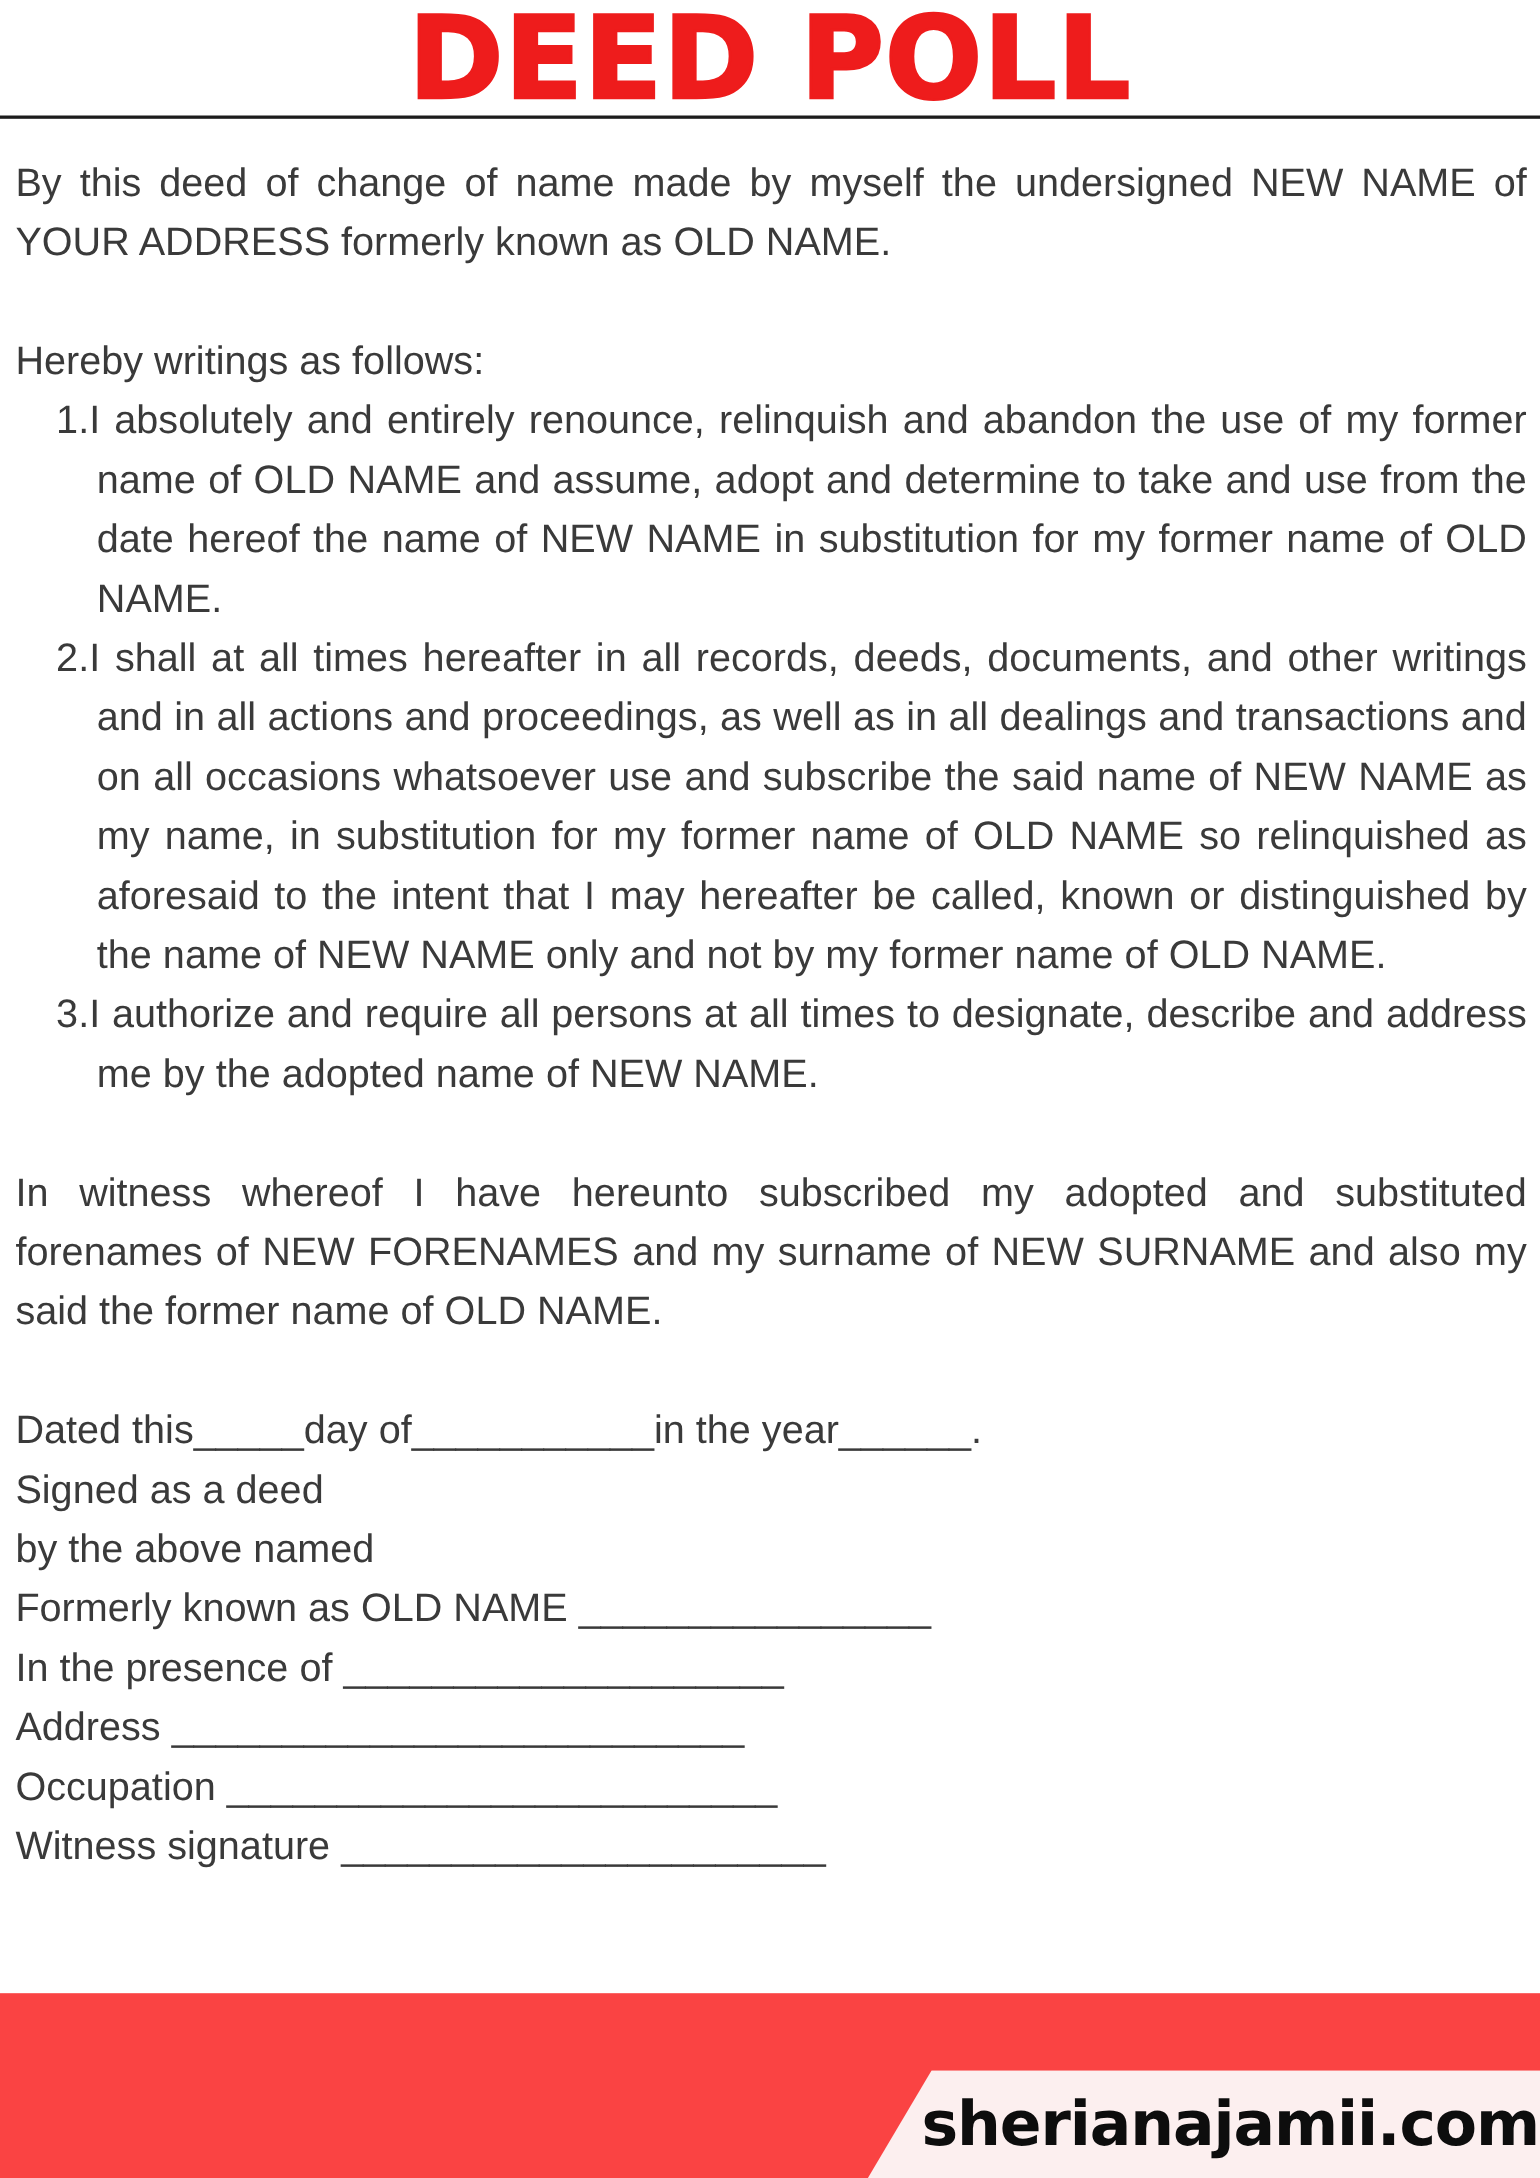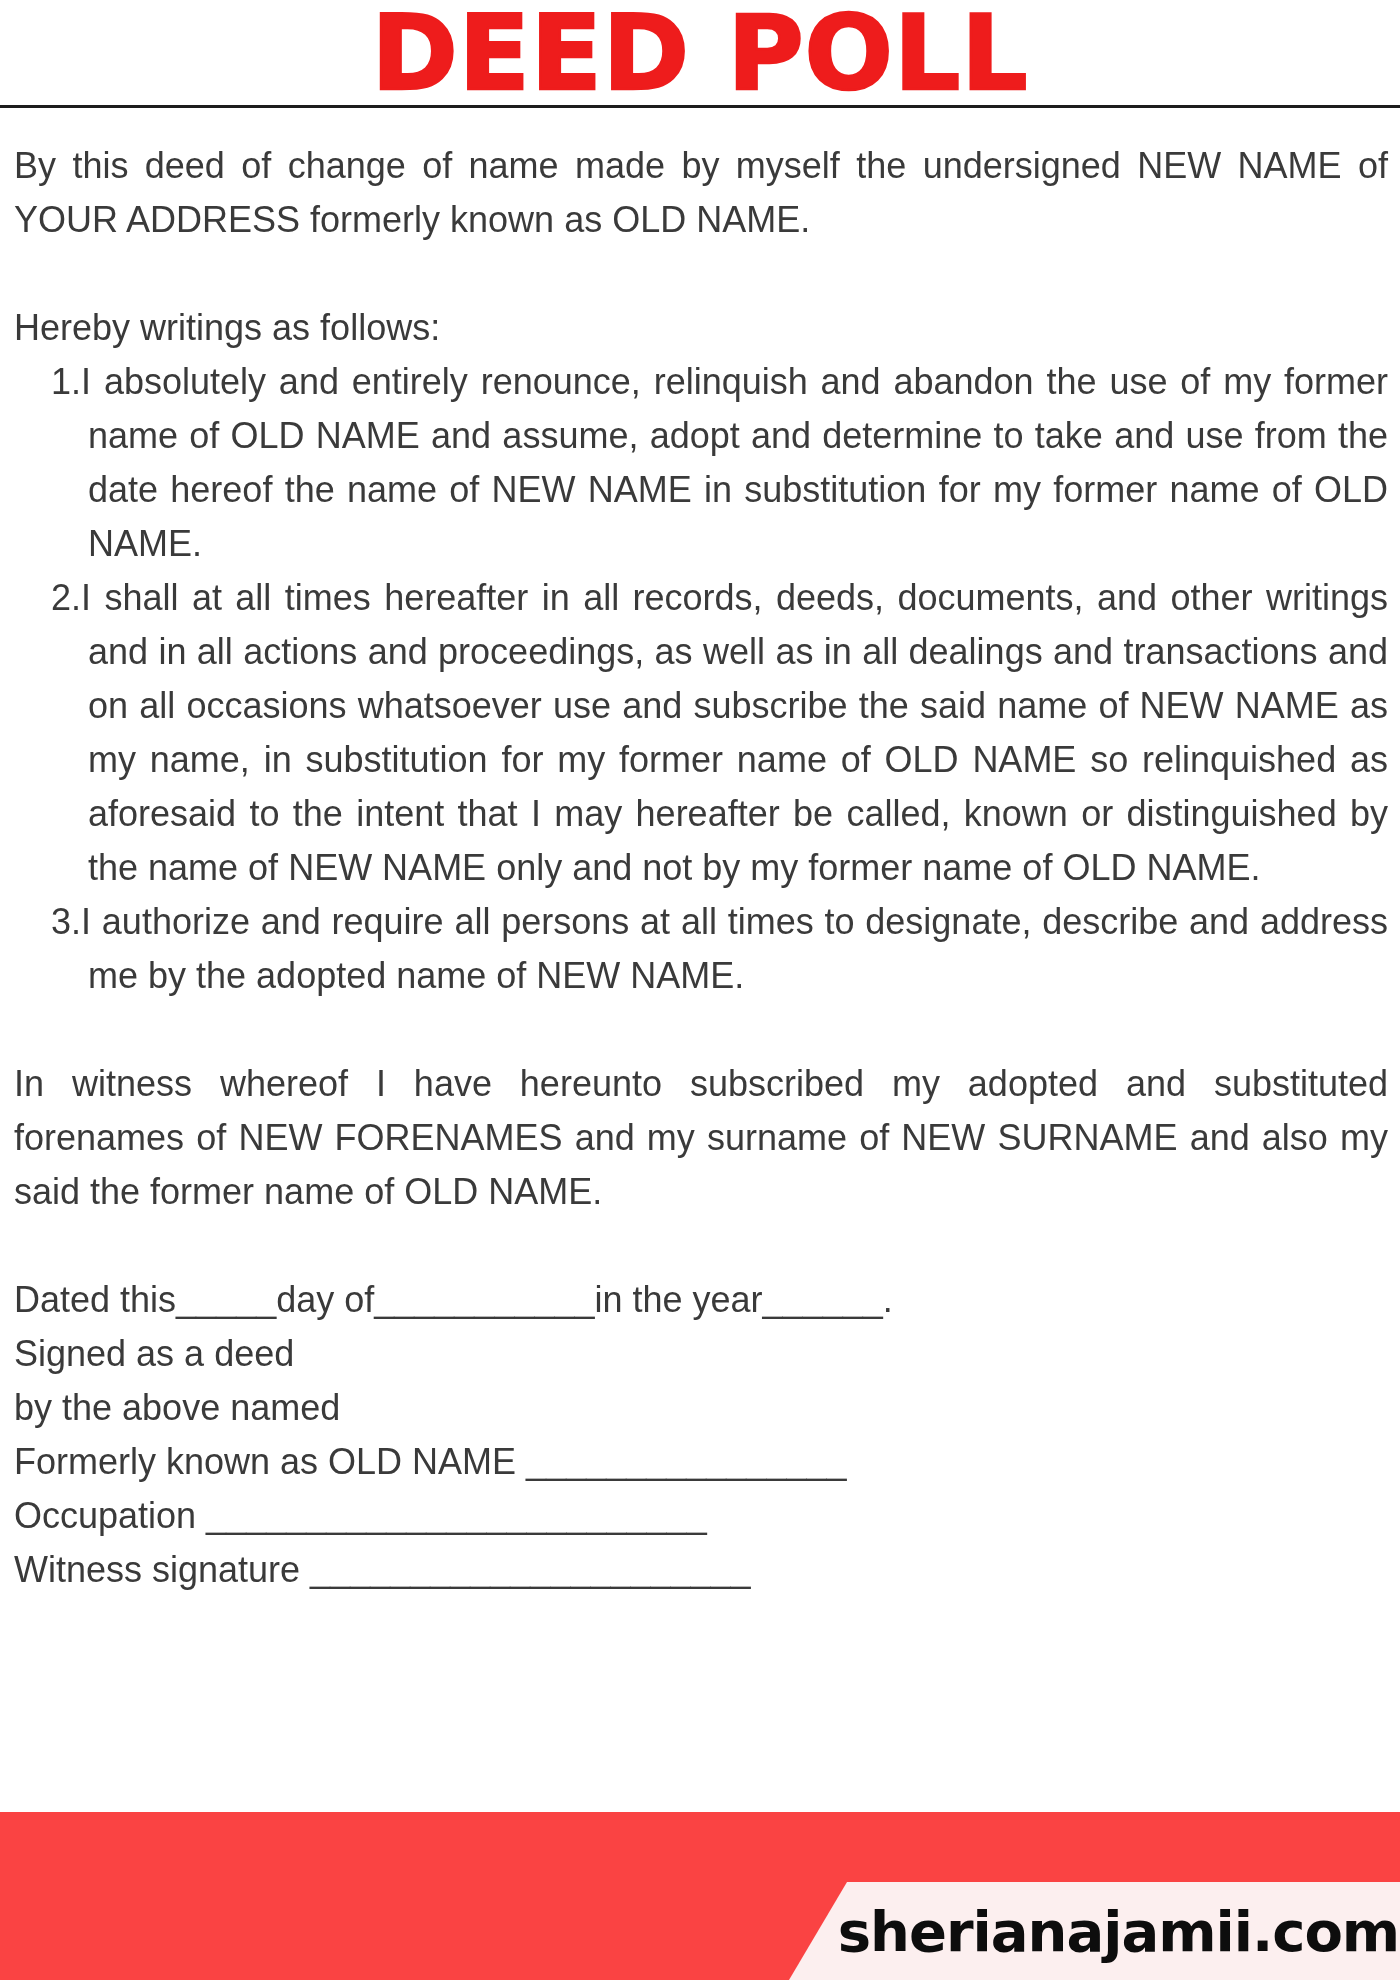--- a/index.html
+++ b/index.html
@@ -76,20 +76,22 @@
     <li>I authorize and require all persons at all times to designate, describe and address me by the adopted name of NEW NAME.</li>
   </ol>
 
   <p class="witness">In witness whereof I have hereunto subscribed my adopted and substituted forenames of NEW FORENAMES and my surname of NEW SURNAME and also my said the former name of OLD NAME.</p>
 
   <div class="execution">
     <div class="exec-line">Dated this_____day of___________in the year______.</div>
     <div class="exec-line">Signed as a deed</div>
     <div class="exec-line">by the above named</div>
     <div class="exec-line">Formerly known as OLD NAME ________________</div>
+    <div class="exec-line">In the presence of ____________________</div>
+    <div class="exec-line">Address __________________________</div>
     <div class="exec-line">Occupation _________________________</div>
     <div class="exec-line">Witness signature ______________________</div>
   </div>
 </main>
 
 <footer class="footer-band">
   <div class="footer-plate">
     <span class="footer-site">sherianajamii.com</span>
   </div>
 </footer>

